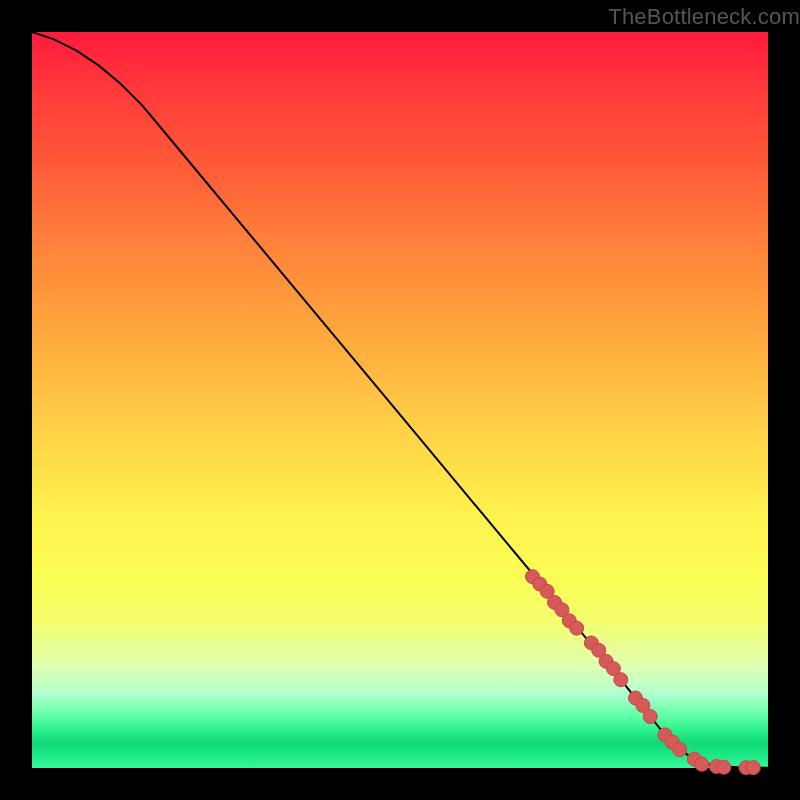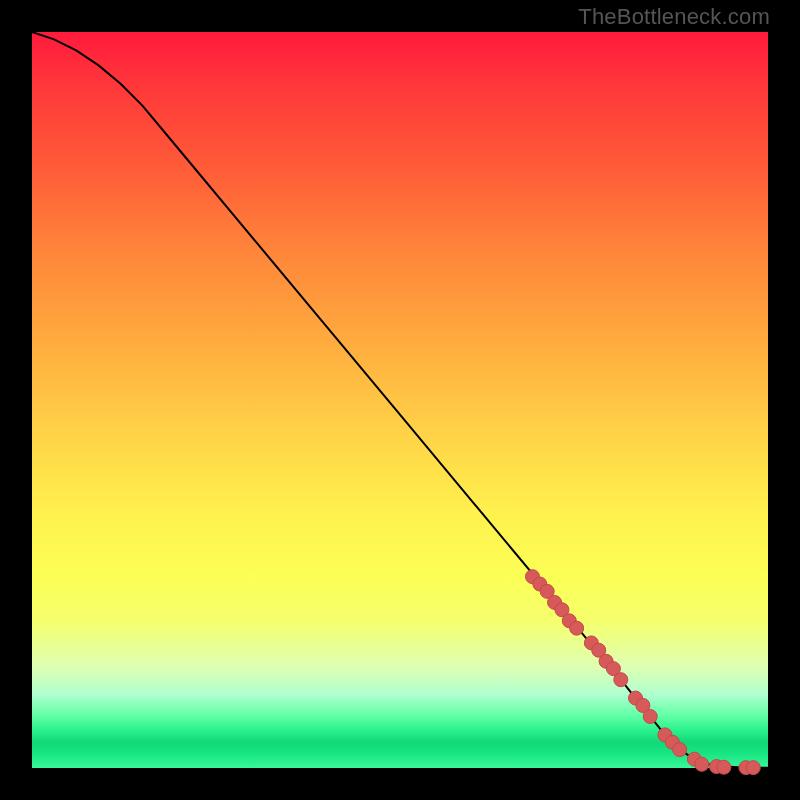--- a/index.html
+++ b/index.html
@@ -13,21 +13,21 @@
   }
   .frame {
     position: relative;
     width: 800px;
     height: 800px;
     background: #000;
   }
   .watermark {
     position: absolute;
     top: 4px;
-    right: 30px;
+    right: 0;
     color: #555;
     font-size: 22px;
     font-weight: 400;
     letter-spacing: 0.2px;
     user-select: none;
     z-index: 5;
   }
   .plot-area {
     position: absolute;
     left: 32px;

